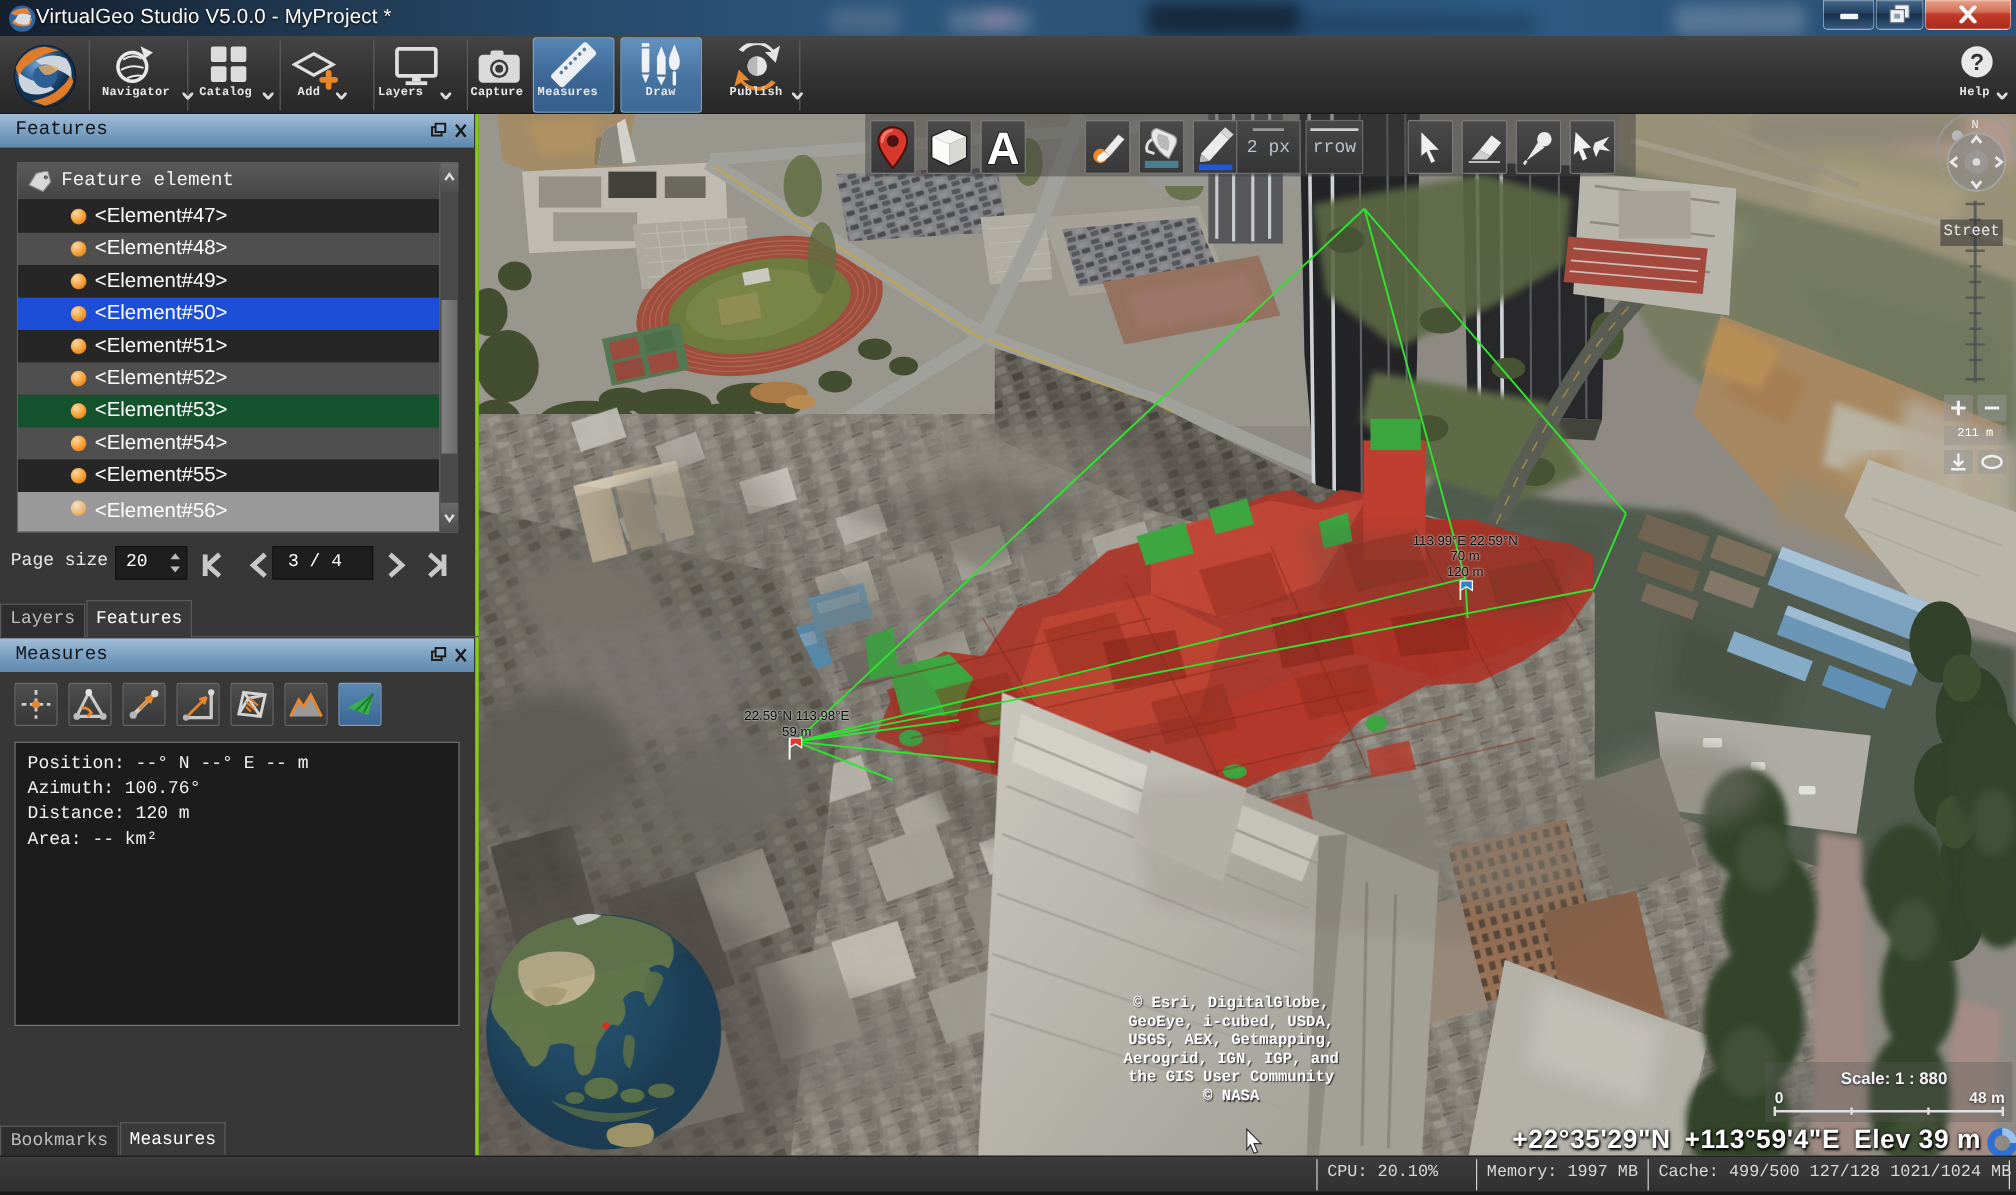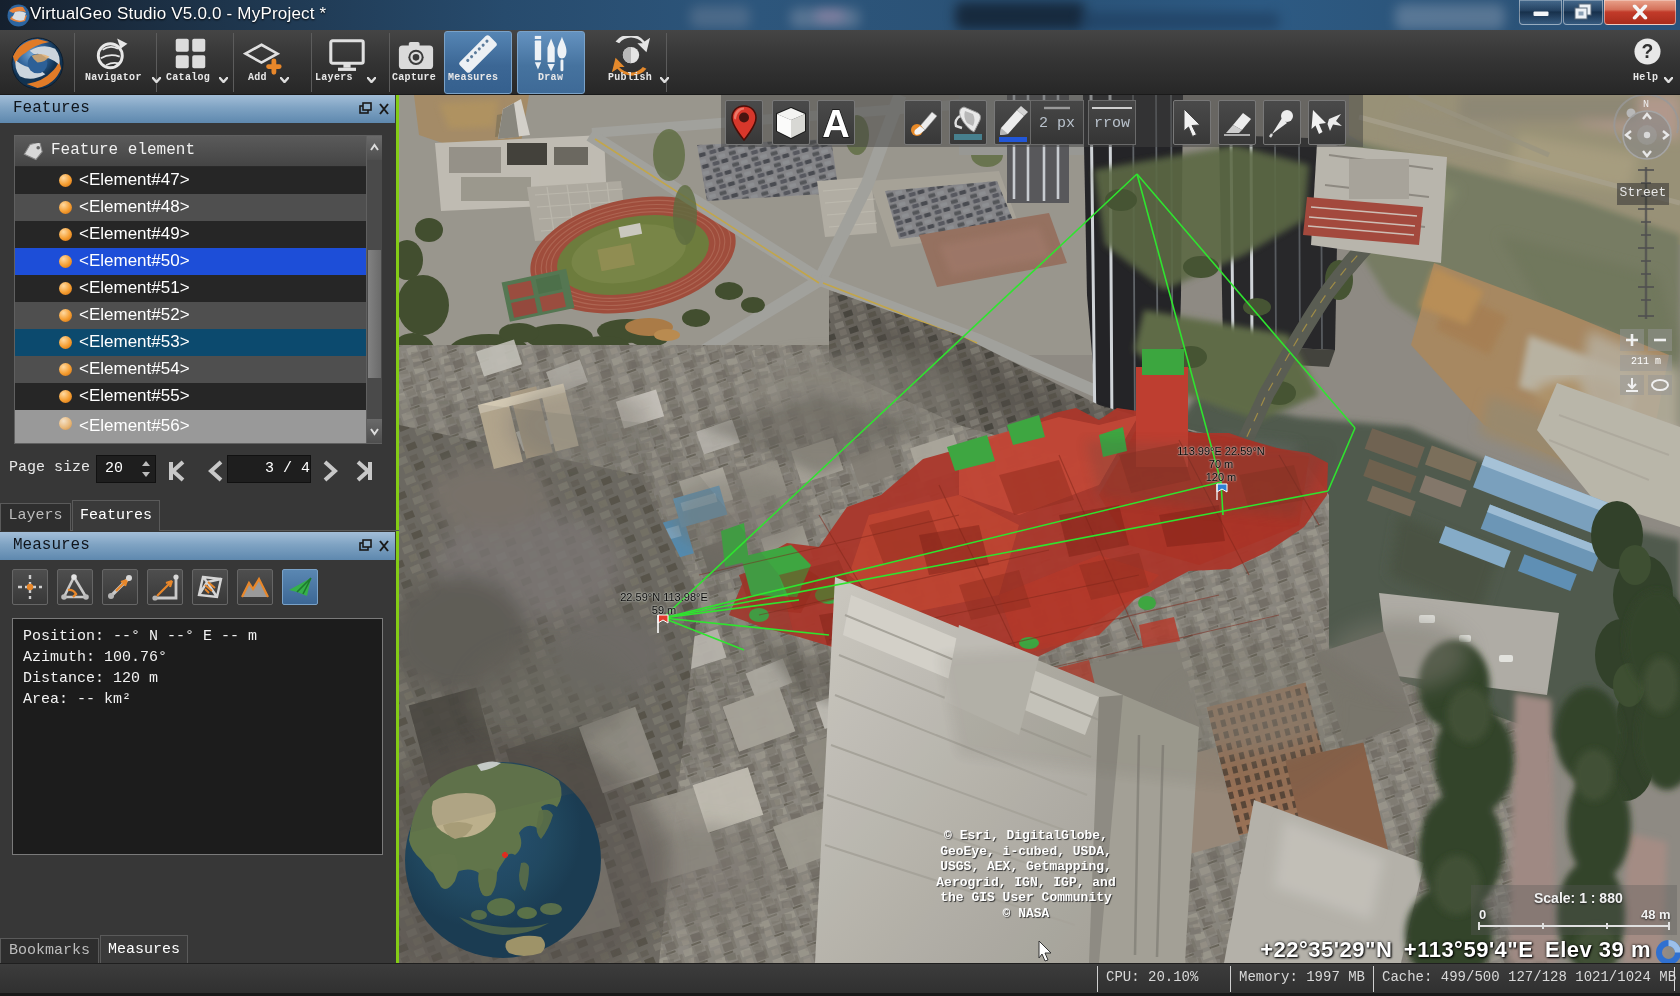--- a/index.html
+++ b/index.html
@@ -946,21 +946,21 @@
           <span class="lbl">&lt;Element#50&gt;</span>
         </div>
   <div class="frow" style="top:139px;background:#262626">
           <span class="dot"></span>
           <span class="lbl">&lt;Element#51&gt;</span>
         </div>
   <div class="frow" style="top:166px;background:#4f4f4f">
           <span class="dot"></span>
           <span class="lbl">&lt;Element#52&gt;</span>
         </div>
-  <div class="frow" style="top:193px;background:#0c4a6e">
+  <div class="frow" style="top:193px;background:#14532d">
           <span class="dot"></span>
           <span class="lbl">&lt;Element#53&gt;</span>
         </div>
   <div class="frow" style="top:220px;background:#4f4f4f">
           <span class="dot"></span>
           <span class="lbl">&lt;Element#54&gt;</span>
         </div>
   <div class="frow" style="top:247px;background:#262626">
           <span class="dot"></span>
           <span class="lbl">&lt;Element#55&gt;</span>
@@ -986,21 +986,21 @@
   <svg class="abs" style="left:140px;top:4px" width="12" height="20">
           <path d="M2 7 L6 2 L10 7 Z" fill="#bbb"></path>
           <path d="M2 13 L6 18 L10 13 Z" fill="#bbb"></path>
         </svg>
   <svg class="pgbtn" style="left:163px;top:3px" viewBox="0 0 26 26">
           <path d="M8 4 L8 22 M20 4 L10 13 L20 22" stroke="#c8c8c8" stroke-width="4" fill="none"></path>
         </svg>
   <svg class="pgbtn" style="left:203px;top:3px" viewBox="0 0 26 26">
           <path d="M18 4 L8 13 L18 22" stroke="#c8c8c8" stroke-width="4" fill="none"></path>
         </svg>
-  <div class="abs" style="left:227px;top:0;width:84px;height:28px;background:#1e1e1e;border:1px solid #111;color:#fff;text-align:right;padding:4px 0 0 12px">3 / 4</div>
+  <div class="abs" style="left:227px;top:0;width:84px;height:28px;background:#1e1e1e;border:1px solid #111;color:#fff;text-align:left;padding:4px 0 0 12px">3 / 4</div>
   <svg class="pgbtn" style="left:317px;top:3px" viewBox="0 0 26 26">
           <path d="M8 4 L18 13 L8 22" stroke="#c8c8c8" stroke-width="4" fill="none"></path>
         </svg>
   <svg class="pgbtn" style="left:352px;top:3px" viewBox="0 0 26 26">
           <path d="M18 4 L18 22 M6 4 L16 13 L6 22" stroke="#c8c8c8" stroke-width="4" fill="none"></path>
         </svg>
  </div>
 
  <div class="tabrow" style="top:405px;height:31px;border-bottom:1px solid #5a5a5a">
   <div class="tab" style="left:0;top:3px;width:71px;height:28px">Layers</div>

